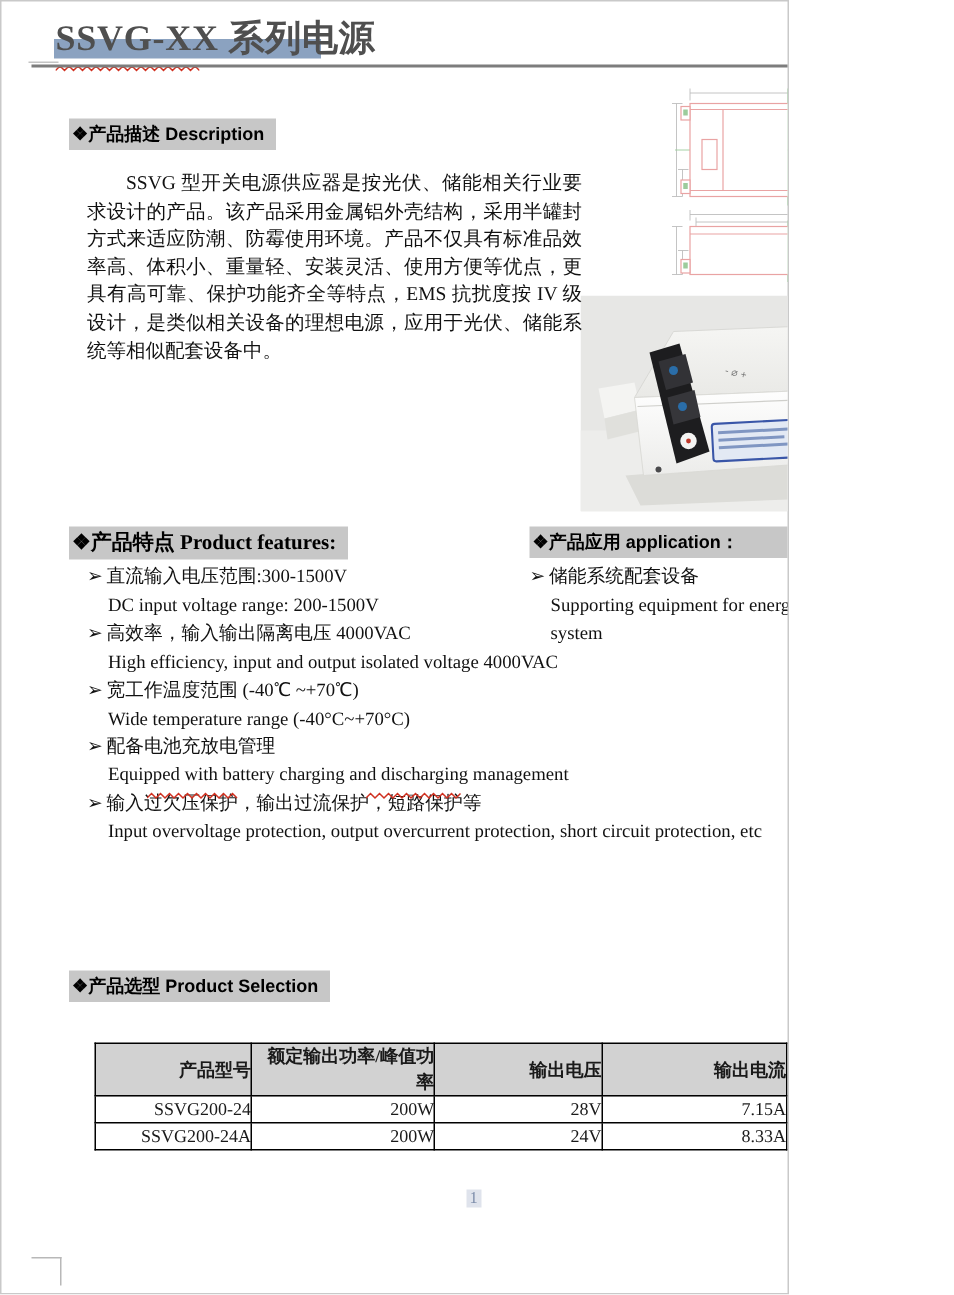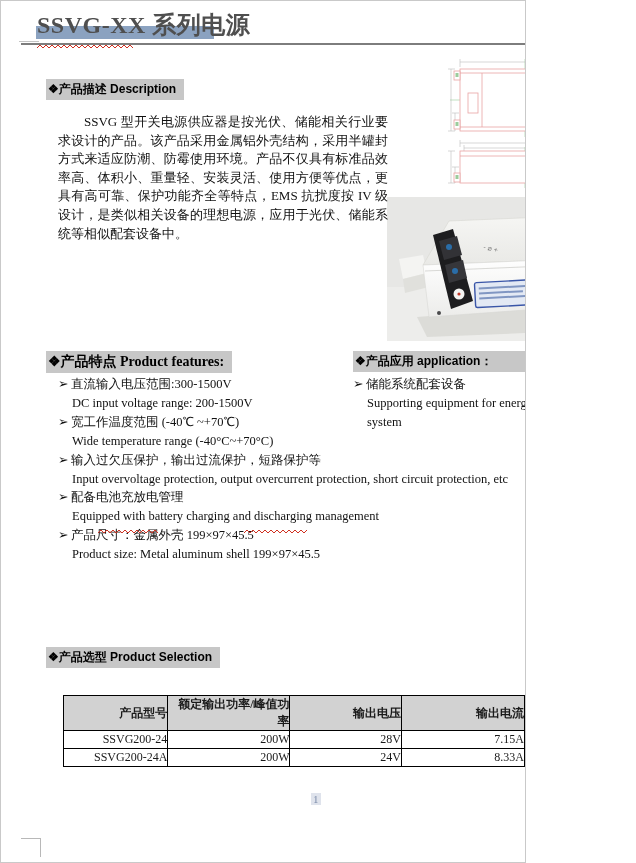--- a/index.html
+++ b/index.html
@@ -189,34 +189,34 @@
 
   <div class="sec-head" style="left:45px;top:350px;font-family:'Liberation Serif',serif;font-size:14px;">❖产品特点 Product features:</div>
   <div class="sec-head" style="left:352px;top:350px;width:210px;">❖产品应用 application：</div>
 
   <div class="feat-list" id="features-list">
       <div>
         <div class="zh-line"><span class="bullet">➢</span>直流输入电压范围:300-1500V</div>
         <div class="en-line">DC input voltage range: 200-1500V</div>
       </div>
       <div>
+        <div class="zh-line"><span class="bullet">➢</span>高效率，输入输出隔离电压 4000VAC</div>
+        <div class="en-line">High efficiency, input and output isolated voltage 4000VAC</div>
+      </div>
+      <div>
         <div class="zh-line"><span class="bullet">➢</span>宽工作温度范围 (-40℃ ~+70℃)</div>
         <div class="en-line">Wide temperature range (-40°C~+70°C)</div>
       </div>
       <div>
+        <div class="zh-line"><span class="bullet">➢</span>配备电池充放电管理</div>
+        <div class="en-line">Equipped with battery charging and discharging management</div>
+      </div>
+      <div>
         <div class="zh-line"><span class="bullet">➢</span>输入过欠压保护，输出过流保护，短路保护等</div>
         <div class="en-line">Input overvoltage protection, output overcurrent protection, short circuit protection, etc</div>
-      </div>
-      <div>
-        <div class="zh-line"><span class="bullet">➢</span>配备电池充放电管理</div>
-        <div class="en-line">Equipped with battery charging and discharging management</div>
-      </div>
-      <div>
-        <div class="zh-line"><span class="bullet">➢</span>产品尺寸：金属外壳 199×97×45.5</div>
-        <div class="en-line">Product size: Metal aluminum shell 199×97×45.5</div>
       </div>
     </div>
 
   <div class="zigzag zz" style="left:97px;top:519px;width:62px;"><svg width="62" height="5">
         <polyline points="0,4 3,1 6,4 9,1 12,4 15,1 18,4 21,1 24,4 27,1 30,4 33,1 36,4 39,1 42,4 45,1 48,4 51,1 54,4 57,1 60,4" fill="none" stroke="#d03020" stroke-width="1"></polyline>
       </svg></div>
   <div class="zigzag zz" style="left:243px;top:519px;width:64px;"><svg width="64" height="5">
         <polyline points="0,4 3,1 6,4 9,1 12,4 15,1 18,4 21,1 24,4 27,1 30,4 33,1 36,4 39,1 42,4 45,1 48,4 51,1 54,4 57,1 60,4 63,1" fill="none" stroke="#d03020" stroke-width="1"></polyline>
       </svg></div>
 

